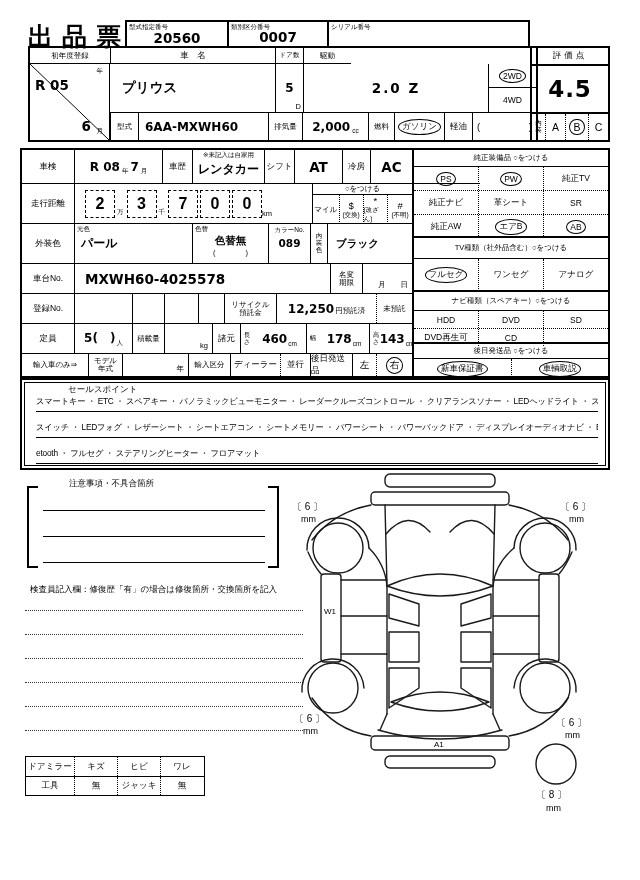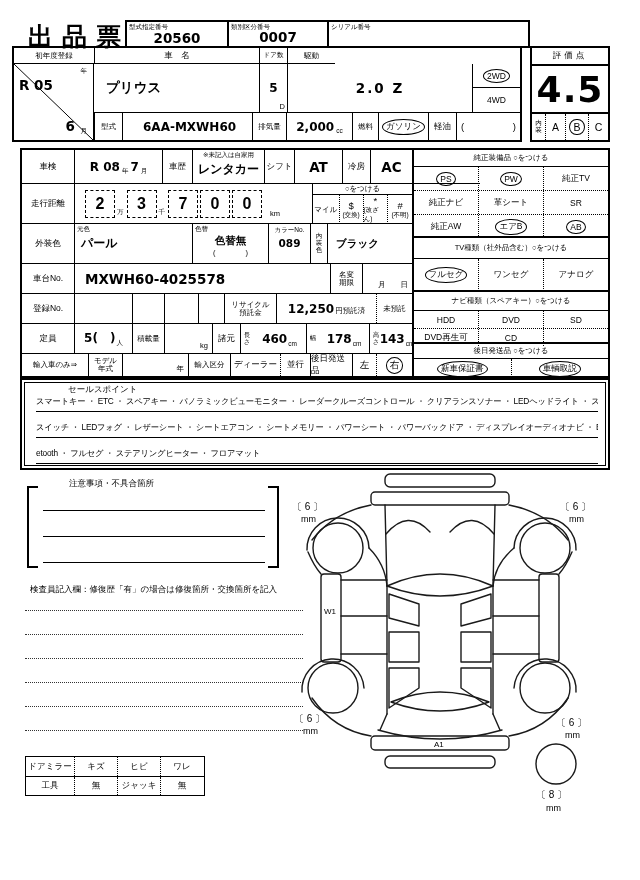--- a/index.html
+++ b/index.html
@@ -52,35 +52,35 @@
     </div>
     <div class="c bl2" style="flex:1">
       <span class="tl">シリアル番号</span>
       <span class="hw s13"></span>
     </div>
   </div>
 
   <div class="a b2" style="left:530px;top:46px;width:80px;height:96px">
     <div class="c bb2" style="height:18px;font-size:8.5px;letter-spacing:3px">評価点</div>
     <div class="c" style="height:46px">
-      <span class="hw" style="font-size:36px;letter-spacing:1px">4.5</span>
+      <span class="hw" style="font-size:23px;letter-spacing:1px">4.5</span>
     </div>
     <div class="bt2" style="display:flex;height:26px">
       <div class="c" style="width:13px">
         <span class="stack" style="font-size:6.5px;width:8px">内装</span>
       </div>
       <div class="c bld s10" style="width:20px">A</div>
       <div class="c bld" style="width:23px">
         <span class="mark mark-sm s10">B</span>
       </div>
       <div class="c bld s10" style="width:20px">C</div>
     </div>
   </div>
 
-  <div class="a b2" style="left:12px;top:46px;width:510px;height:96px">
+  <div class="a b2" style="left:28px;top:46px;width:510px;height:96px">
 
     <div style="display:flex;height:16px">
       <div class="c bb s7" style="width:80px">初年度登録</div>
       <div class="c bb bl s8" style="width:165px">車　名</div>
       <div class="c bb bl s6" style="width:28px">ドア数</div>
       <div class="c bb bl s7" style="width:48px">駆動</div>
     </div>
 
     <div class="a diag" style="left:0;top:16px;width:80px;height:76px;border-right:1px solid #000">
       <span class="a s6" style="right:6px;top:3px">年</span>
@@ -99,21 +99,21 @@
       <div class="col bl" style="width:48px">
         <div class="c bb" style="height:24px">
           <span class="mark mark-sm s8">2WD</span>
         </div>
         <div class="c s8" style="height:24px">4WD</div>
       </div>
     </div>
 
     <div class="a" style="left:80px;top:64px;width:426px;height:28px;display:flex;border-top:1px solid #000">
       <div class="c bl s7" style="width:28px">型式</div>
-      <div class="c bl hw s12" style="width:130px;justify-content:flex-start;padding-left:20px">6AA-MXWH60</div>
+      <div class="c bl hw s12" style="width:130px;justify-content:flex-start;padding-left:6px">6AA-MXWH60</div>
       <div class="c bl s7" style="width:34px">排気量</div>
       <div class="c bl" style="width:66px">
         <span class="hw s12">2,000</span>
         <span class="s6" style="margin:8px 0 0 2px">cc</span>
       </div>
       <div class="c bl s7" style="width:26px">燃料</div>
       <div class="c bl" style="width:50px">
         <span class="mark mark-sm s8">ガソリン</span>
       </div>
       <div class="c bl s8" style="width:28px">軽油</div>
@@ -148,21 +148,21 @@
     <div class="a bb" style="left:0;top:34px;width:390px;height:40px;display:flex">
       <div class="c s8" style="width:52px">走行距離</div>
       <div class="c bl" style="width:238px;justify-content:flex-start;padding-left:10px">
         <span class="digit">2</span>
         <span class="s6" style="align-self:flex-end;margin:0 3px 6px 2px">万</span>
         <span class="digit">3</span>
         <span class="s6" style="align-self:flex-end;margin:0 3px 6px 2px">千</span>
         <span class="digit">7</span>
         <span class="digit" style="margin-left:2px">0</span>
         <span class="digit" style="margin-left:2px">0</span>
-        <span class="s7" style="align-self:flex-end;margin:0 0 5px 8px">km</span>
+        <span class="s7" style="align-self:flex-end;margin:0 0 5px 0">km</span>
       </div>
       <div class="col bl" style="width:100px">
         <div class="c bb s7" style="height:13px">○をつける</div>
         <div style="display:flex;flex:1">
           <div class="c s7" style="width:26px">マイル</div>
           <div class="col bld c" style="width:24px">
             <span class="s9">$</span>
             <span class="s6">(交換)</span>
           </div>
           <div class="col bld c" style="width:25px">

